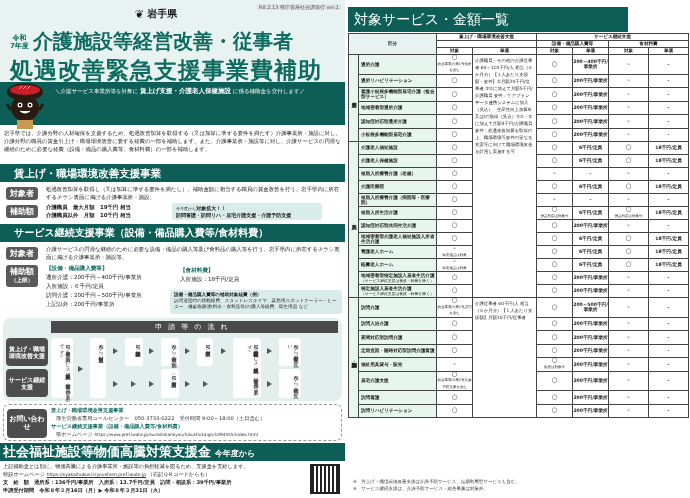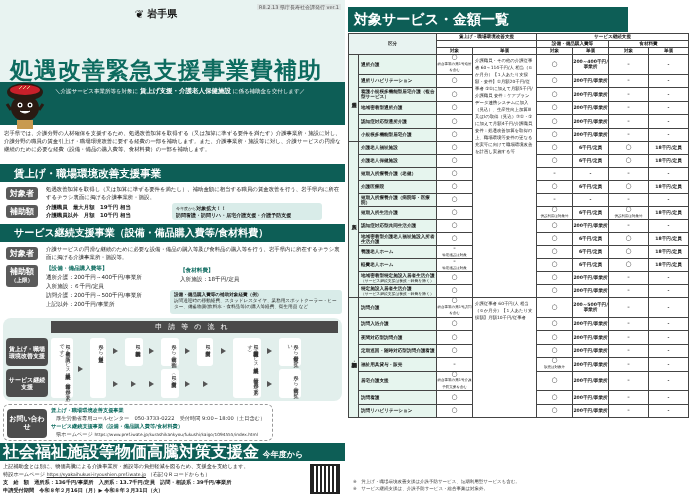--- a/index.html
+++ b/index.html
@@ -24,45 +24,52 @@
 .intro{position:absolute;left:4px;top:129px;width:338px;font-size:5.4px;line-height:8px;color:#222}
 .sechead{position:absolute;left:0;width:345px;height:18px;background:#0d5e56;color:#fff;font-size:10.5px;font-weight:bold;padding-left:14px;line-height:18px}
 .tag{position:absolute;background:#5a5a5a;color:#fff;font-size:8px;font-weight:bold;border-radius:3px;text-align:center}
 .txt{position:absolute;font-size:5.4px;line-height:7.5px;color:#222}
 .note{position:absolute;background:#d9ece9;border-radius:3px;font-size:5px;line-height:7px;padding:2px 4px;color:#222}
 .flow{position:absolute;left:3px;top:318px;width:339px;height:83px;background:#e2efec;border-radius:8px}
 .flowhead{position:absolute;left:48px;top:3px;width:287px;height:12px;background:#4a4a4a;color:#fff;font-size:7px;text-align:center;line-height:12px;letter-spacing:6px}
 .rowlab{position:absolute;left:3px;width:42px;background:#4d4d4d;color:#fff;font-size:6px;font-weight:bold;text-align:center;border-radius:4px;display:flex;align-items:center;justify-content:center;line-height:7px}
 .fbox{position:absolute;background:#fff;border-radius:3px;font-size:5px;writing-mode:vertical-rl;padding:3px 2px;color:#333;line-height:6px}
 .arrow{position:absolute;width:0;height:0;border-top:3px solid transparent;border-bottom:3px solid transparent;border-left:5px solid #555}
-.contact{position:absolute;left:3px;top:404px;width:270px;height:37px;border:1px dashed #999;border-radius:6px;background:#fff}
+.contact{position:absolute;left:3px;top:404px;width:339px;height:37px;border:1px dashed #999;border-radius:6px;background:#fff}
 .contact .lab{position:absolute;left:3px;top:4px;width:40px;height:29px;background:#4d4d4d;color:#fff;border-radius:4px;font-size:7px;font-weight:bold;text-align:center;padding-top:6px;line-height:8px}
 .contact .c{position:absolute;left:47px;font-size:5.2px;white-space:nowrap}
 .bottomhead{position:absolute;left:0;top:443px;width:345px;height:18px;background:#0d5e56;color:#fff;font-size:11px;font-weight:bold;padding-left:3px;line-height:18px}
 .bottomhead span{font-size:8px}
 .btxt{position:absolute;left:3px;font-size:5.2px;line-height:7px;white-space:nowrap;color:#222}
 .qr{position:absolute;left:310px;top:464px;width:30px;height:30px;background:repeating-linear-gradient(90deg,#222 0 2px,#fff 2px 4px),#222;border:2px solid #222}
 
-.rhead{position:absolute;left:3px;top:7px;width:280px;height:25px;background:#0d5e56;color:#fff;font-size:14px;font-weight:bold;padding-left:6px;line-height:25px}
+.rhead{position:absolute;left:3px;top:7px;width:280px;height:25px;background:#0d5e56;color:#fff;font-size:14px;font-weight:normal;padding-left:6px;line-height:25px}
 table.svc{position:absolute;left:3px;top:33px;width:340px;border-collapse:collapse;font-size:4.6px;color:#222;table-layout:fixed}
 table.svc td,table.svc th{border:0.6px solid #444;text-align:center;vertical-align:middle;padding:0;line-height:5.5px;font-weight:normal}
 table.svc th{background:#e8f3f1;font-weight:bold}
 table.svc td.cat{background:#e6f5ee;width:10px;font-weight:bold;writing-mode:vertical-rl;font-size:5px}
 table.svc td.name{background:#e6f5ee;text-align:left;padding-left:2px;font-weight:bold}
 .footnote{position:absolute;left:8px;font-size:4.5px;color:#333}
 </style>
 </head>
 <body>
 
 <div class="left">
   <div class="topbg"></div>
   <div class="version">R8.2.13 県庁長寿社会課発行 ver.1</div>
   <div class="pref">
     <span class="mark">❦</span>
     <span>岩手県</span>
+  </div>
+  <div class="title1">
+    <div class="era">
+      <div>令和</div>
+      <div>7年度</div>
+    </div>
+    <div class="big">介護施設等経営改善・従事者</div>
   </div>
   <div class="title2">処遇改善緊急支援事業費補助金</div>
 
   <div class="banner">
     <div class="sub">
       <span>＼介護サービス事業所等を対象に</span>
       <b>賃上げ支援・介護老人保健施設</b>
       <span>に係る補助金を交付します／</span>
     </div>
   </div>
@@ -150,21 +157,21 @@
     <div class="c" style="top:2px;color:#0d6b5f;font-weight:bold">賃上げ・職場環境改善支援事業</div>
     <div class="c" style="top:10px;left:52px">厚生労働省専用コールセンター　050-3733-0222　受付時間 9:00～18:00（土日含む）</div>
     <div class="c" style="top:18px;color:#0d6b5f;font-weight:bold">サービス継続支援事業（設備・備品購入費等/食材料費）</div>
     <div class="c" style="top:26px;left:52px">
       <span>県ホームページ</span>
       <a style="color:#333;font-size:4.3px">https://www.pref.iwate.jp/kurashikankyou/fukushi/kaigo/1094555/index.html</a>
     </div>
   </div>
 
   <div class="bottomhead">
-    <span style="font-size:16px">社会福祉施設等物価高騰対策支援金</span>
+    <span style="font-size:13px">社会福祉施設等物価高騰対策支援金</span>
     <span>今年度から</span>
   </div>
   <div class="btxt" style="top:463px">上記補助金とは別に、物価高騰による介護事業所・施設等の負担軽減を図るため、支援金を支給します。</div>
   <div class="btxt" style="top:471px">
     <span>特設ホームページ</span>
     <a style="color:#333;font-size:4.5px;text-decoration:underline">https://syakaihukusi-iryoushien.pref.iwate.jp</a>
     <span>（右記ＱＲコードからも）</span>
   </div>
   <div class="btxt" style="top:479px;font-weight:bold">支　給　額　通所系：136千円/事業所　入所系：13.7千円/定員　訪問・相談系：39千円/事業所</div>
   <div class="btxt" style="top:487px;font-weight:bold">申請受付期間　令和８年２月16日（月）▶ 令和８年３月31日（火）</div>

